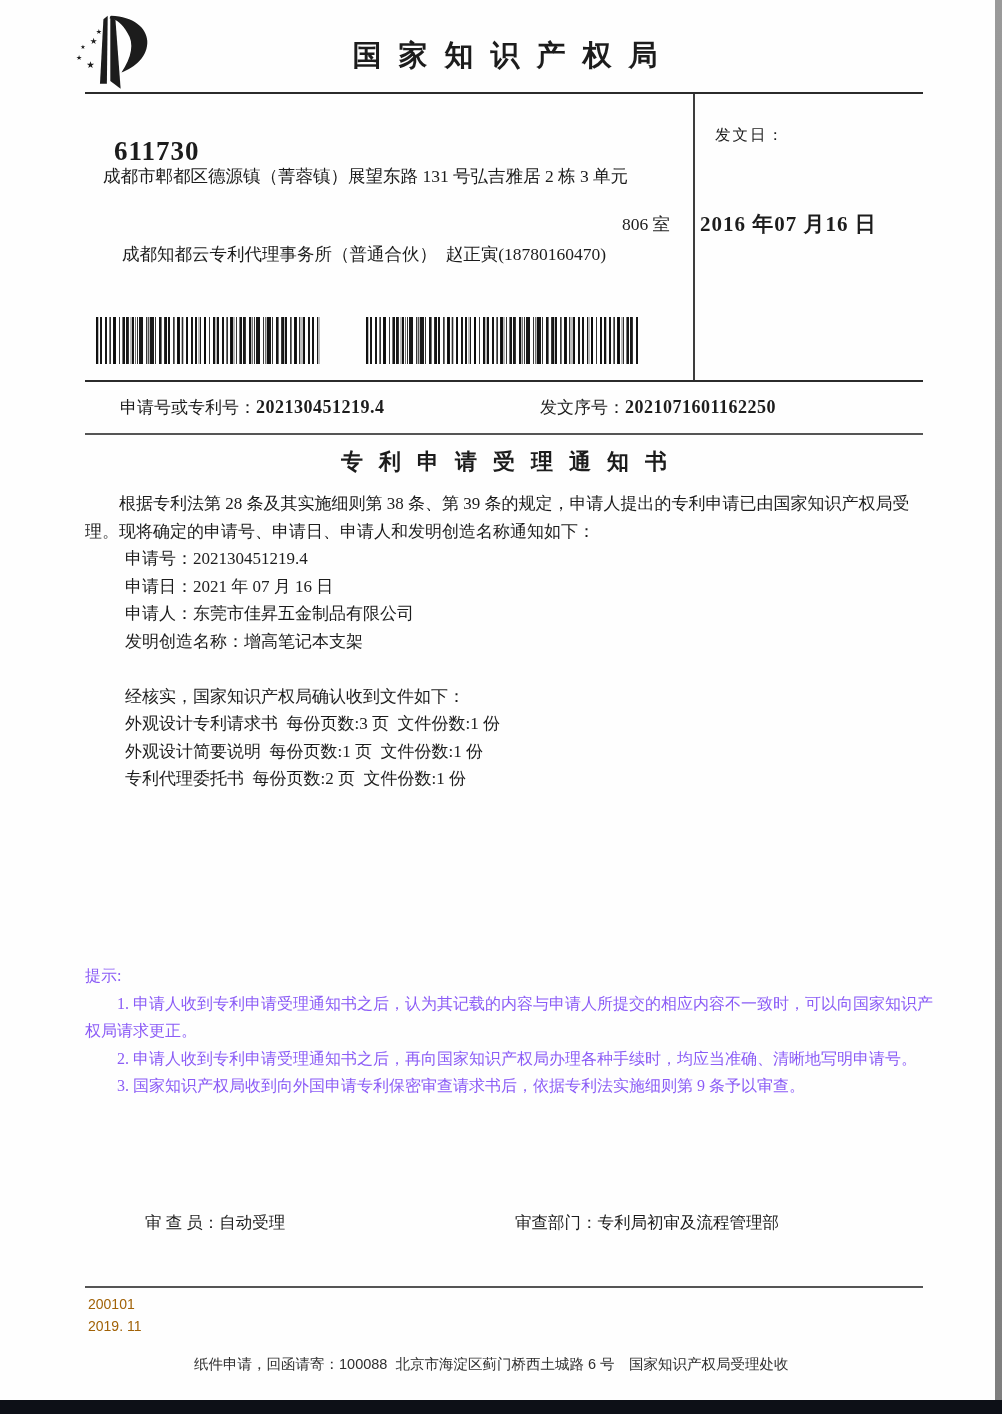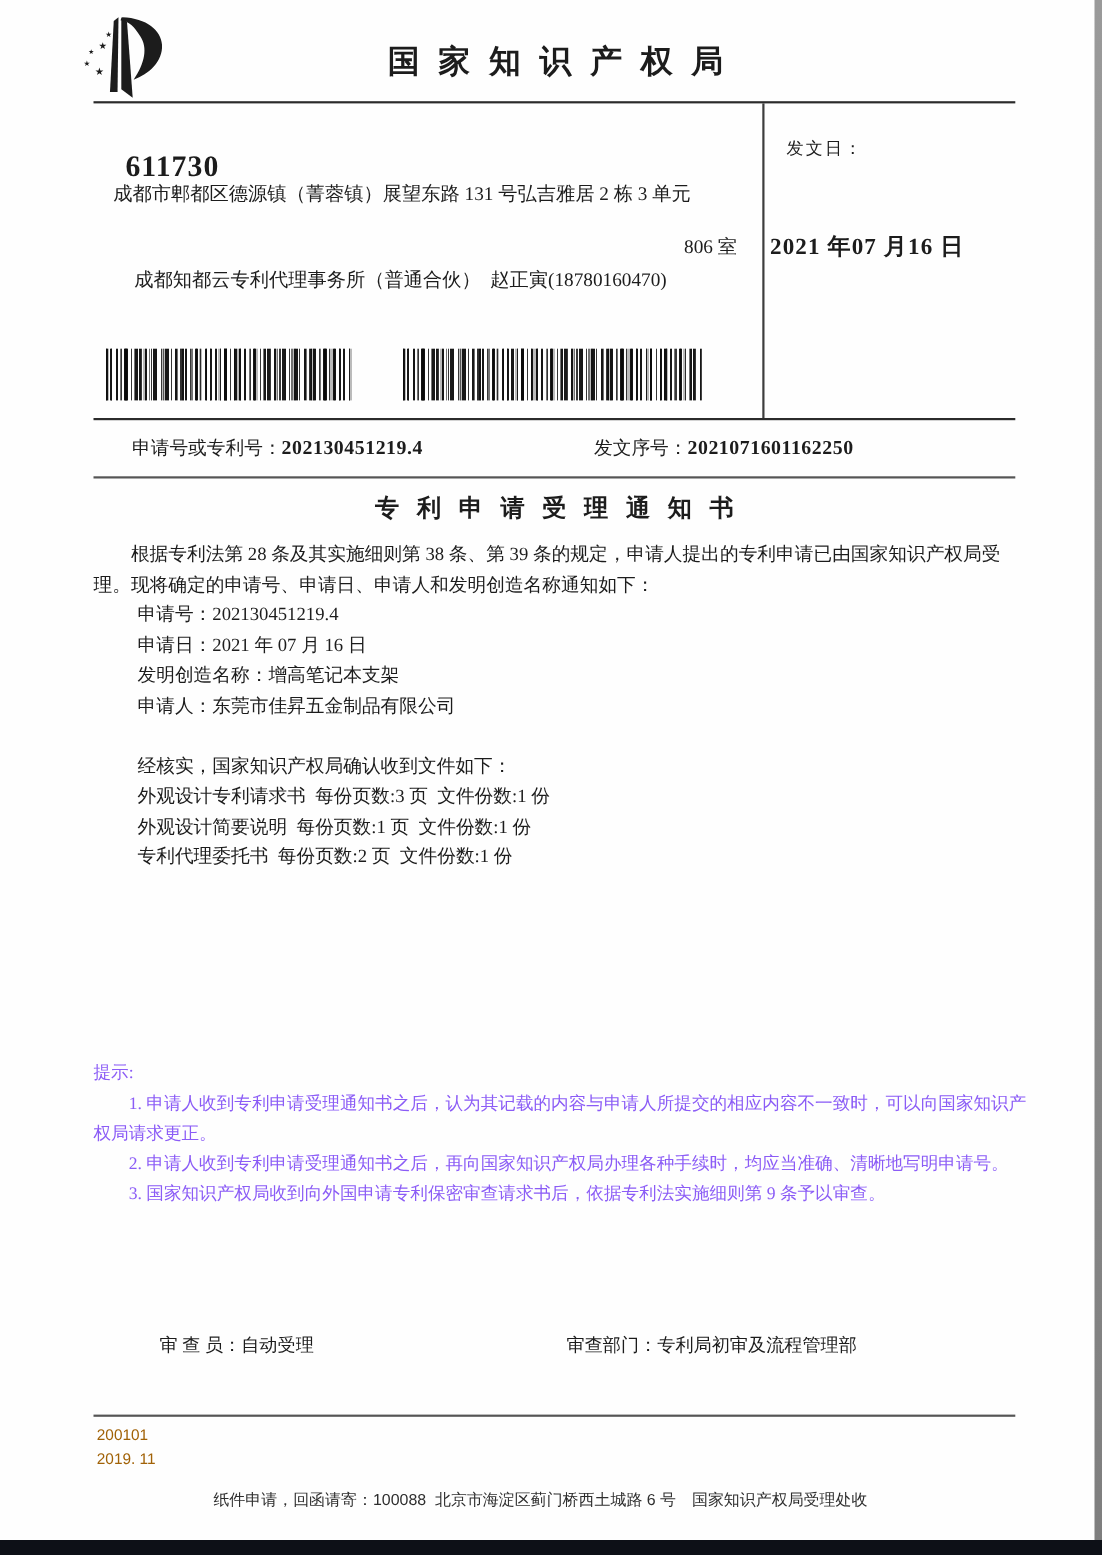--- a/index.html
+++ b/index.html
@@ -102,42 +102,42 @@
   <div class="abs org-title">国家知识产权局</div>
   <div class="abs rule" style="left:85px;top:92px;width:838px;"></div>
 
   <div class="abs zipcode">611730</div>
   <div class="abs addr1">成都市郫都区德源镇（菁蓉镇）展望东路 131 号弘吉雅居 2 栋 3 单元</div>
   <div class="abs addr2">806 室</div>
   <div class="abs addr3">成都知都云专利代理事务所（普通合伙）  赵正寅(18780160470)</div>
 
   <div class="abs vline" style="left:693px;top:94px;height:287px;"></div>
   <div class="abs issue-label">发文日：</div>
-  <div class="abs issue-date">2021 年07 月16 日</div>
+  <div class="abs issue-date">2016 年07 月16 日</div>
 
   <div class="abs barcode bc1"></div>
   <div class="abs barcode bc2"></div>
   <div class="abs rule" style="left:85px;top:380px;width:838px;"></div>
 
   <div class="abs meta meta-app">
     <span>申请号或专利号：</span><b>202130451219.4</b>
   </div>
   <div class="abs meta meta-serial">
     <span>发文序号：</span><b>2021071601162250</b>
   </div>
   <div class="abs rule-light" style="left:85px;top:433px;width:838px;"></div>
 
   <div class="abs notice-title">专利申请受理通知书</div>
 
   <div class="abs body-block">
     <p class="intro">根据专利法第 28 条及其实施细则第 38 条、第 39 条的规定，申请人提出的专利申请已由国家知识产权局受理。现将确定的申请号、申请日、申请人和发明创造名称通知如下：</p>
     <p class="field-line"><span>申请号：</span><span>202130451219.4</span></p>
     <p class="field-line"><span>申请日：</span><span>2021 年 07 月 16 日</span></p>
+    <p class="field-line"><span>申请人：</span><span>东莞市佳昇五金制品有限公司</span></p>
     <p class="field-line"><span>发明创造名称：</span><span>增高笔记本支架</span></p>
-    <p class="field-line"><span>申请人：</span><span>东莞市佳昇五金制品有限公司</span></p>
     <div class="gap-line"></div>
     <p class="recv-line">经核实，国家知识产权局确认收到文件如下：</p>
     <p class="file-line">外观设计专利请求书  每份页数:3 页  文件份数:1 份</p>
     <p class="file-line">外观设计简要说明  每份页数:1 页  文件份数:1 份</p>
     <p class="file-line">专利代理委托书  每份页数:2 页  文件份数:1 份</p>
   </div>
 
   <div class="abs tips">
     <p>提示:</p>
     <p class="tip-item">1. 申请人收到专利申请受理通知书之后，认为其记载的内容与申请人所提交的相应内容不一致时，可以向国家知识产权局请求更正。</p>

